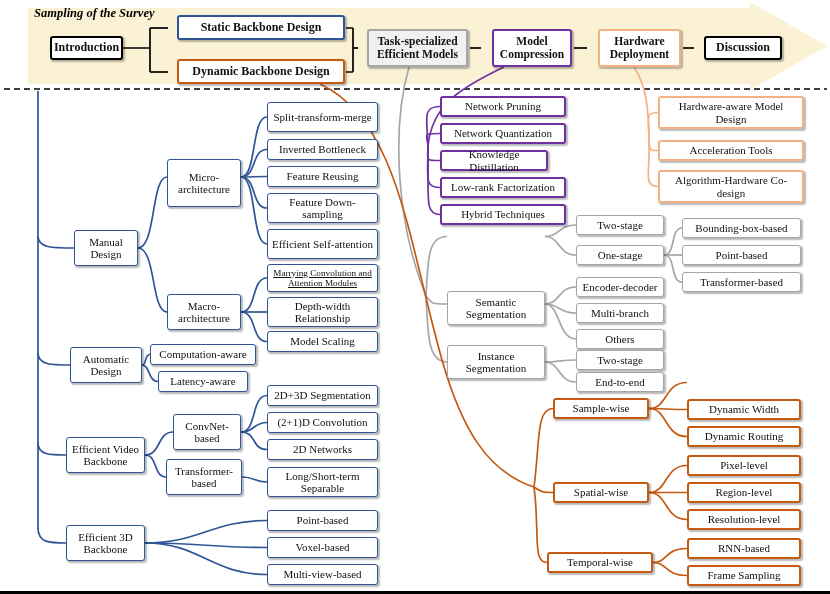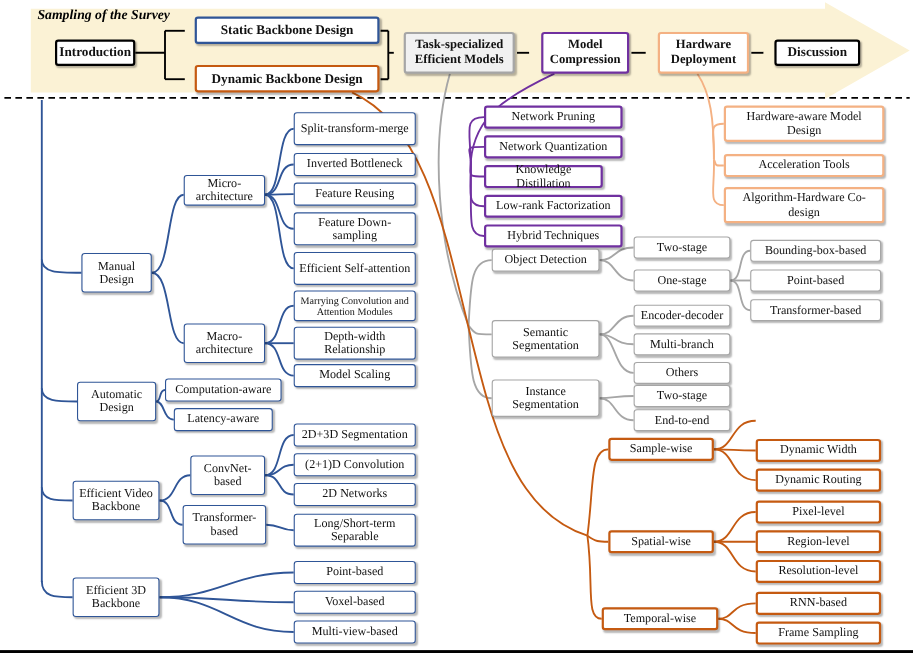--- a/index.html
+++ b/index.html
@@ -27,21 +27,21 @@
   .b-orange{border:2px solid var(--orange);}
   .b-orange2{border:2.4px solid var(--orange);}
   .b-purple{border:2.2px solid var(--purple);}
   .b-purple2{border:2.8px solid var(--purple);}
   .b-tan{border:2.2px solid var(--tan);}
   .b-tan2{border:2.8px solid var(--tan);}
   .b-gray{border:1.8px solid var(--gray);}
   .b-gray2{border:2.4px solid var(--gray);background:#F1F1F1;font-family:Liberation Serif, serif;}
   .b-black{border:2px solid #000;}
   .bold{font-weight:bold;font-size:12px;}
-  .small{font-size:9.2px;}
+  .small{font-size:9.2px;text-decoration:underline;}
   .title{position:absolute;left:34px;top:6px;z-index:2;font-style:italic;font-weight:bold;font-size:12.5px;color:#000;}
   .bottombar{position:absolute;left:0;top:591px;width:830px;height:3px;background:#000;z-index:3;}
 </style>
 </head>
 <body>
 
 <div class="stage">
 
   <svg class="wires" width="830" height="594" viewBox="0 0 830 594">
     <defs>
@@ -149,21 +149,21 @@
 
   <div class="node b-black bold" style="left:50px;top:36px;width:73px;height:24px">Introduction</div>
   <div class="node b-blue2 bold" style="left:177px;top:15px;width:168px;height:25px">Static Backbone Design</div>
   <div class="node b-orange2 bold" style="left:177px;top:59px;width:168px;height:25px">Dynamic Backbone Design</div>
   <div class="node b-gray2 bold" style="left:367px;top:29px;width:101px;height:38px;font-size:11.5px">Task-specialized Efficient Models</div>
   <div class="node b-purple2 bold" style="left:492px;top:29px;width:80px;height:38px;font-size:11.5px">Model Compression</div>
   <div class="node b-tan2 bold" style="left:598px;top:29px;width:83px;height:38px;font-size:11.5px">Hardware Deployment</div>
   <div class="node b-black bold" style="left:704px;top:36px;width:78px;height:24px">Discussion</div>
 
   <div class="node b-blue" style="left:74px;top:230px;width:64px;height:36px">Manual Design</div>
-  <div class="node b-blue" style="left:167px;top:159px;width:74px;height:28px">Micro-architecture</div>
+  <div class="node b-blue" style="left:167px;top:159px;width:74px;height:48px">Micro-architecture</div>
   <div class="node b-blue" style="left:267px;top:102px;width:111px;height:30px">Split-transform-merge</div>
   <div class="node b-blue" style="left:267px;top:139px;width:111px;height:21px">Inverted Bottleneck</div>
   <div class="node b-blue" style="left:267px;top:166px;width:111px;height:21px">Feature Reusing</div>
   <div class="node b-blue" style="left:267px;top:193px;width:111px;height:30px">Feature Down-sampling</div>
   <div class="node b-blue" style="left:267px;top:229px;width:111px;height:30px">Efficient Self-attention</div>
   <div class="node b-blue" style="left:167px;top:294px;width:74px;height:36px">Macro-architecture</div>
   <div class="node b-blue small" style="left:267px;top:264px;width:111px;height:28px">Marrying Convolution and Attention Modules</div>
   <div class="node b-blue" style="left:267px;top:297px;width:111px;height:30px">Depth-width Relationship</div>
   <div class="node b-blue" style="left:267px;top:331px;width:111px;height:21px">Model Scaling</div>
   <div class="node b-blue" style="left:70px;top:347px;width:72px;height:36px">Automatic Design</div>
@@ -184,21 +184,20 @@
   <div class="node b-purple" style="left:440px;top:96px;width:126px;height:21px">Network Pruning</div>
   <div class="node b-purple" style="left:440px;top:123px;width:126px;height:21px">Network Quantization</div>
   <div class="node b-purple" style="left:440px;top:150px;width:108px;height:21px">Knowledge Distillation</div>
   <div class="node b-purple" style="left:440px;top:177px;width:126px;height:21px">Low-rank Factorization</div>
   <div class="node b-purple" style="left:440px;top:204px;width:126px;height:21px">Hybrid Techniques</div>
 
   <div class="node b-tan" style="left:658px;top:96px;width:146px;height:33px">Hardware-aware Model Design</div>
   <div class="node b-tan" style="left:658px;top:140px;width:146px;height:21px">Acceleration Tools</div>
   <div class="node b-tan" style="left:658px;top:170px;width:146px;height:33px">Algorithm-Hardware Co-design</div>
 
-  <div class="node b-gray" style="left:447px;top:226px;width:98px;height:21px">Object Detection</div>
   <div class="node b-gray" style="left:576px;top:215px;width:88px;height:20px">Two-stage</div>
   <div class="node b-gray" style="left:576px;top:245px;width:88px;height:20px">One-stage</div>
   <div class="node b-gray" style="left:682px;top:218px;width:119px;height:20px">Bounding-box-based</div>
   <div class="node b-gray" style="left:682px;top:245px;width:119px;height:20px">Point-based</div>
   <div class="node b-gray" style="left:682px;top:272px;width:119px;height:20px">Transformer-based</div>
   <div class="node b-gray" style="left:447px;top:291px;width:98px;height:34px">Semantic Segmentation</div>
   <div class="node b-gray" style="left:576px;top:277px;width:88px;height:20px">Encoder-decoder</div>
   <div class="node b-gray" style="left:576px;top:303px;width:88px;height:20px">Multi-branch</div>
   <div class="node b-gray" style="left:576px;top:329px;width:88px;height:20px">Others</div>
   <div class="node b-gray" style="left:447px;top:345px;width:98px;height:34px">Instance Segmentation</div>

